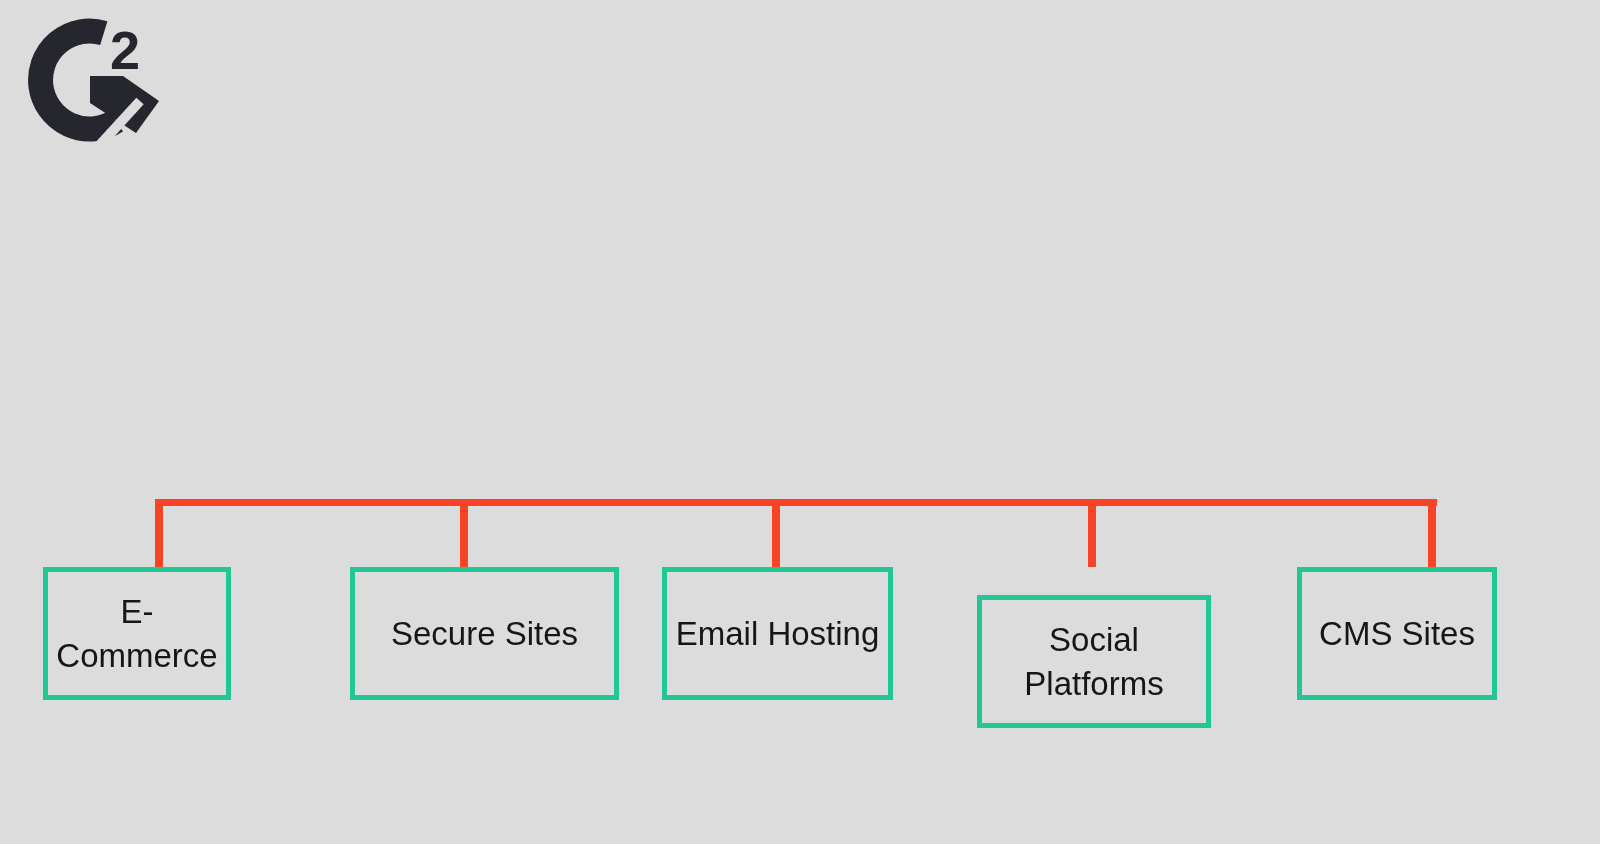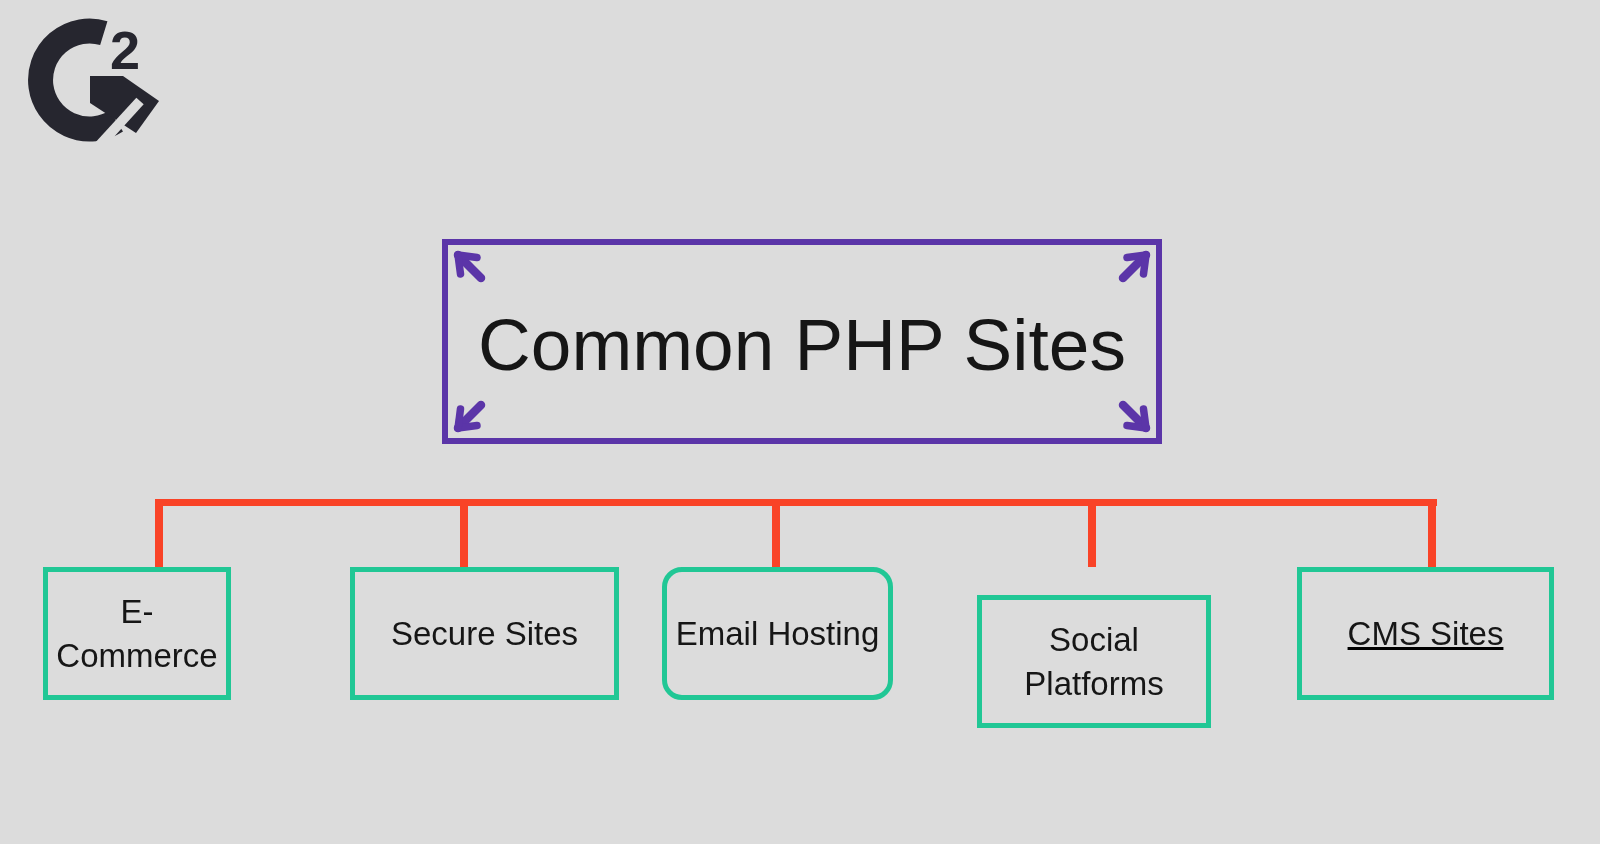--- a/index.html
+++ b/index.html
@@ -43,58 +43,35 @@
   .vline{position:absolute;top:499px;width:8px;height:68px;background:var(--red);}
   .v1{left:155px;} .v2{left:460px;} .v3{left:772px;} .v4{left:1088px;} .v5{left:1428px;}
   
   .site{
     position:absolute;top:567px;height:133px;box-sizing:border-box;
     border:5px solid var(--green);
     display:flex;align-items:center;justify-content:center;text-align:center;
   }
   .site span{color:var(--ink);font-size:33px;font-weight:400;line-height:1.32;}
   .s1{left:43px;width:188px;} .s2{left:350px;width:269px;}
-  .s3{left:662px;width:231px;border-radius:20px;} .s4{left:977px;width:234px;padding:0 28px;margin-top:28px;}
-  .s5{left:1297px;width:257px;text-decoration:underline;}
+  .s3{left:662px;width:231px;} .s4{left:977px;width:234px;padding:0 28px;margin-top:28px;}
+  .s5{left:1297px;width:200px;}
 </style>
 </head>
 <body>
 
 <div class="canvas">
 
   <svg class="logo" viewBox="0 0 134 130" aria-hidden="true">
     <path class="ring" d="M 75.8 20.1 A 49 49 0 1 0 88.2 108.1"></path>
     <polygon class="arrowshape" points="62,63 95,63 131,88 108,120 62,90"></polygon>
     <path class="cut" d="M 70 134 L 112 88"></path>
     <text class="two" x="97" y="56">2</text>
   </svg>
 
-  <div class="rootbox">
-    <svg class="corner tl" viewBox="0 0 40 40">
-      <path class="shaft" d="M31 31 L8 8"></path>
-        <path d="M8 8 L27 10.5"></path>
-        <path d="M8 8 L10.5 27"></path>
-    </svg>
-    <svg class="corner tr" viewBox="0 0 40 40">
-      <path class="shaft" d="M31 31 L8 8"></path>
-        <path d="M8 8 L27 10.5"></path>
-        <path d="M8 8 L10.5 27"></path>
-    </svg>
-    <svg class="corner bl" viewBox="0 0 40 40">
-      <path class="shaft" d="M31 31 L8 8"></path>
-        <path d="M8 8 L27 10.5"></path>
-        <path d="M8 8 L10.5 27"></path>
-    </svg>
-    <svg class="corner br" viewBox="0 0 40 40">
-      <path class="shaft" d="M31 31 L8 8"></path>
-        <path d="M8 8 L27 10.5"></path>
-        <path d="M8 8 L10.5 27"></path>
-    </svg>
-    <div class="roottitle">Common PHP Sites</div>
-  </div>
 
   <div class="hline"></div>
   <div class="vline v1"></div>
   <div class="vline v2"></div>
   <div class="vline v3"></div>
   <div class="vline v4"></div>
   <div class="vline v5"></div>
 
   <div class="site s1">
     <span>E-Commerce</span>

